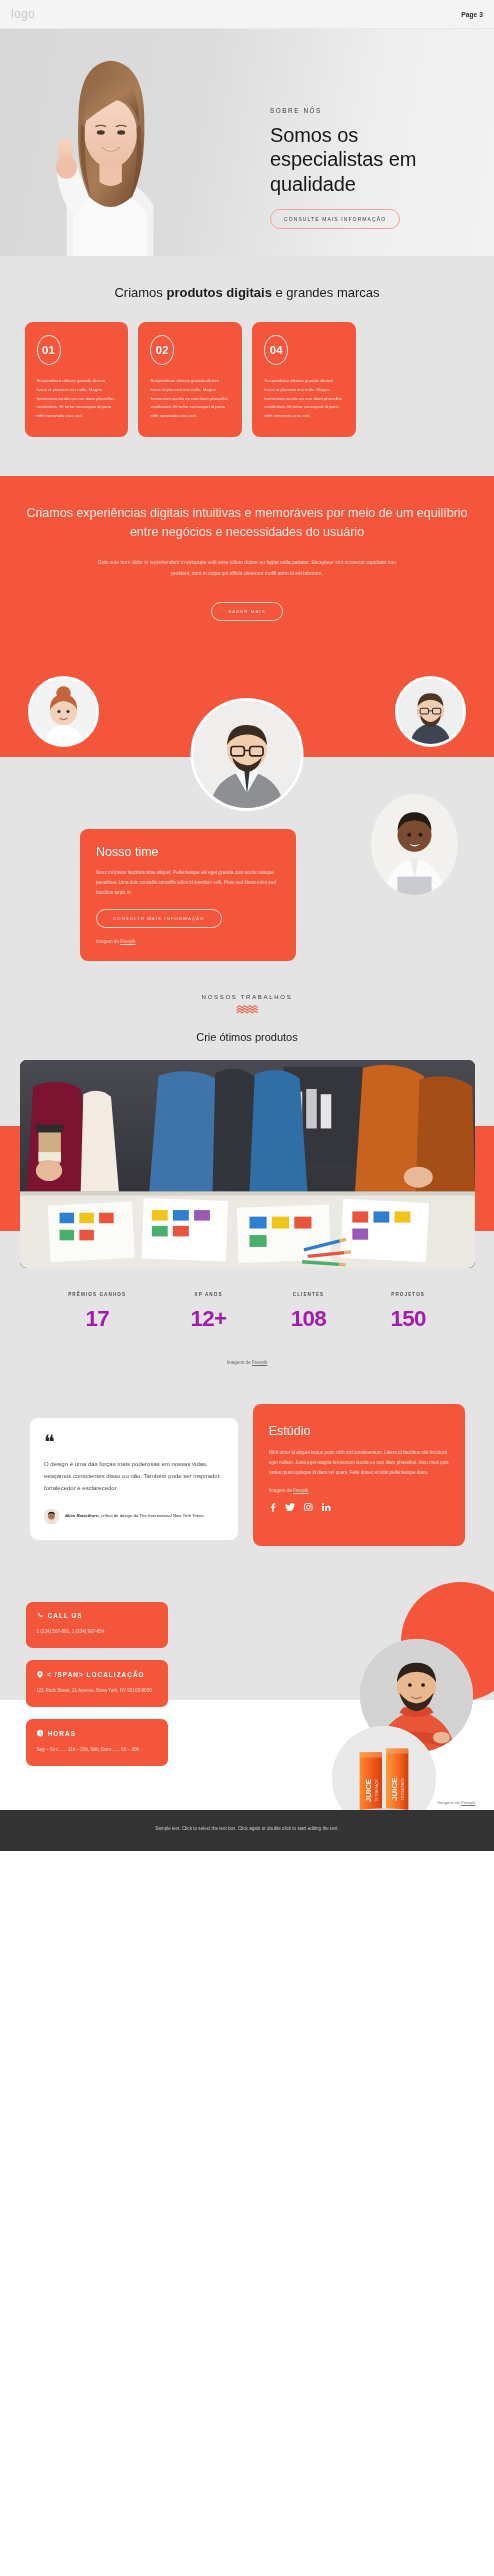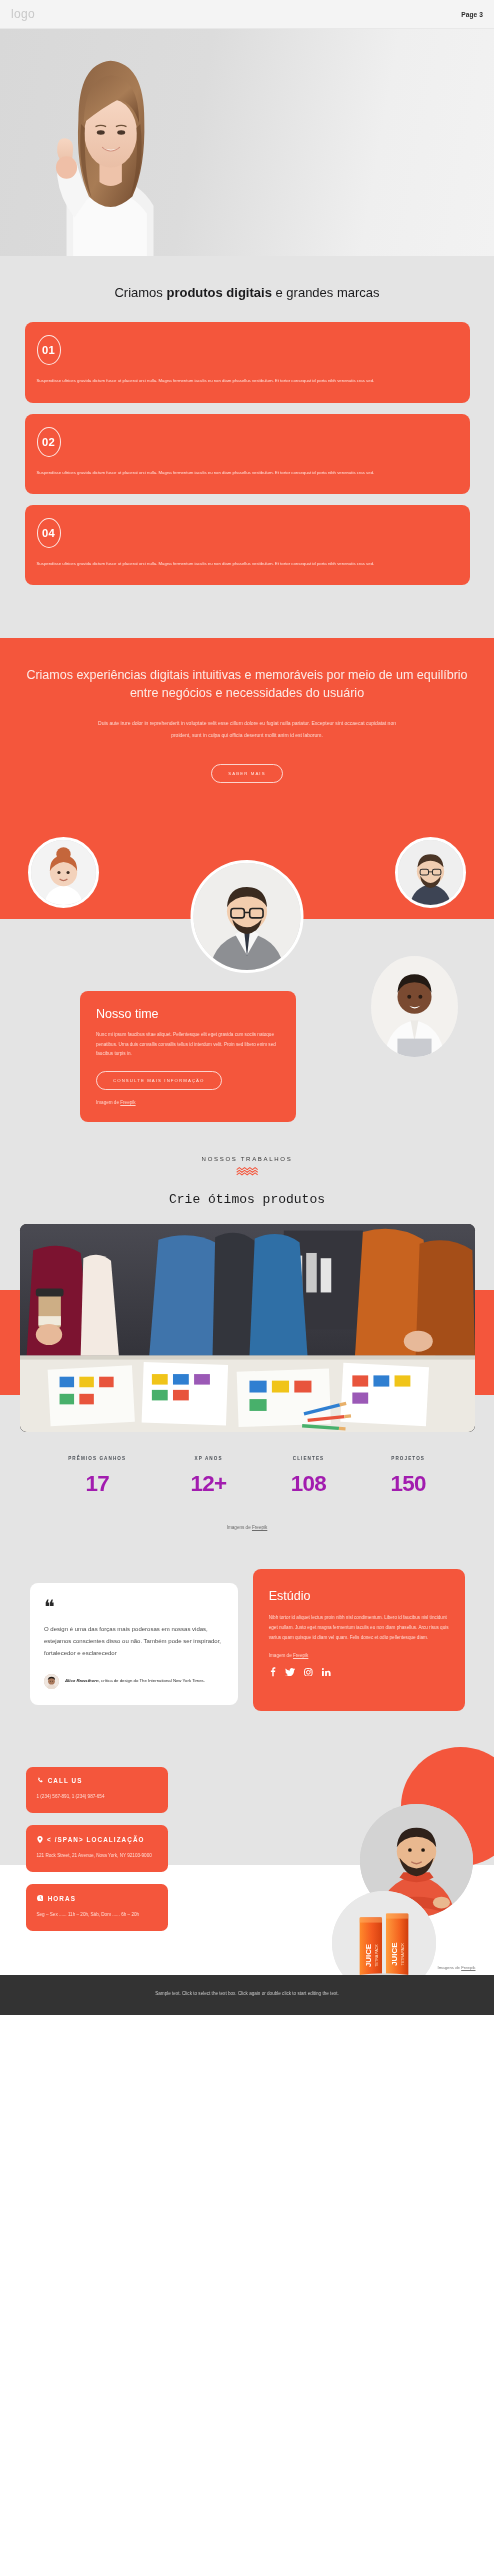--- a/index.html
+++ b/index.html
@@ -97,23 +97,23 @@
     text-align: center;
     font-size: 13px;
     line-height: 1.42;
     font-weight: 400;
     color: #1c1c1e;
     margin-bottom: 20px;
   }
   .sec-title b { font-weight: 700; }
   .card-grid {
     width: 461px;
-    margin: 16px auto;
+    margin: 2px auto;
     display: grid;
-    grid-template-columns: 1fr;
+    grid-template-columns: 1fr 1fr 1fr 1fr;
     gap: 10.5px 10.5px;
     padding: 0 8px;
   }
   .card {
     background: #f4563c;
     border-radius: 8px;
     padding: 13px 12px 17px 12px;
     min-height: 79px;
   }
   .card-badge {
@@ -241,25 +241,24 @@
   }
   .kicker {
     font-size: 6px;
     letter-spacing: 1.7px;
     color: #3a3a3a;
     text-transform: uppercase;
     margin-bottom: 5.3px;
   }
   .squiggle { margin: 0 auto 16px; display: block; }
   .works-title {
-    font-size: 13px;
+    font-size: 11px;
     font-weight: 400;
     color: #1c1c1e;
     margin-bottom: 17px;
-    font-family: Liberation Mono, monospace;
   }
   .works-band { position: relative; }
   .works-band::before {
     content: "";
     position: absolute;
     left: 0; right: 0;
     top: 66px; height: 105px;
     background: #f4563c;
   }
   .works-img {
@@ -522,20 +521,25 @@
         <path d="M115 130 Q123 126 131 130" stroke="#6d5139" stroke-width="2" fill="none"></path>
 
         <path d="M94 162 Q107 172 121 162 Q108 168 94 162Z" fill="#fff"></path>
         <path d="M94 161 Q107 173 121 161" stroke="#cf8f7c" stroke-width="1.6" fill="none"></path>
 
         <path d="M62 126 Q56 196 78 238 Q66 198 68 132Z" fill="#6f4a2d" opacity=".6"></path>
         <path d="M152 126 Q160 196 136 238 Q150 198 146 132Z" fill="#6f4a2d" opacity=".6"></path>
       </svg>
     </div>
 
+    <div class="hero-text">
+      <div class="eyebrow">SOBRE NÓS</div>
+      <div class="hero-title">Somos os especialistas em qualidade</div>
+      <button class="btn-outline">CONSULTE MAIS INFORMAÇÃO</button>
+    </div>
   </div>
 
   <div class="sec-cards">
     <div class="sec-title">
       <span>Criamos </span><b>produtos digitais</b><span> e grandes marcas</span>
     </div>
     <div class="card-grid">
       <div class="card">
         <div class="card-badge">01</div>
         <div class="card-text">Suspendisse ultrices gravida dictum fusce ut placerat orci nulla. Magna fermentum iaculis eu non diam phasellus vestibulum. Et tortor consequat id porta nibh venenatis cras sed.</div>

